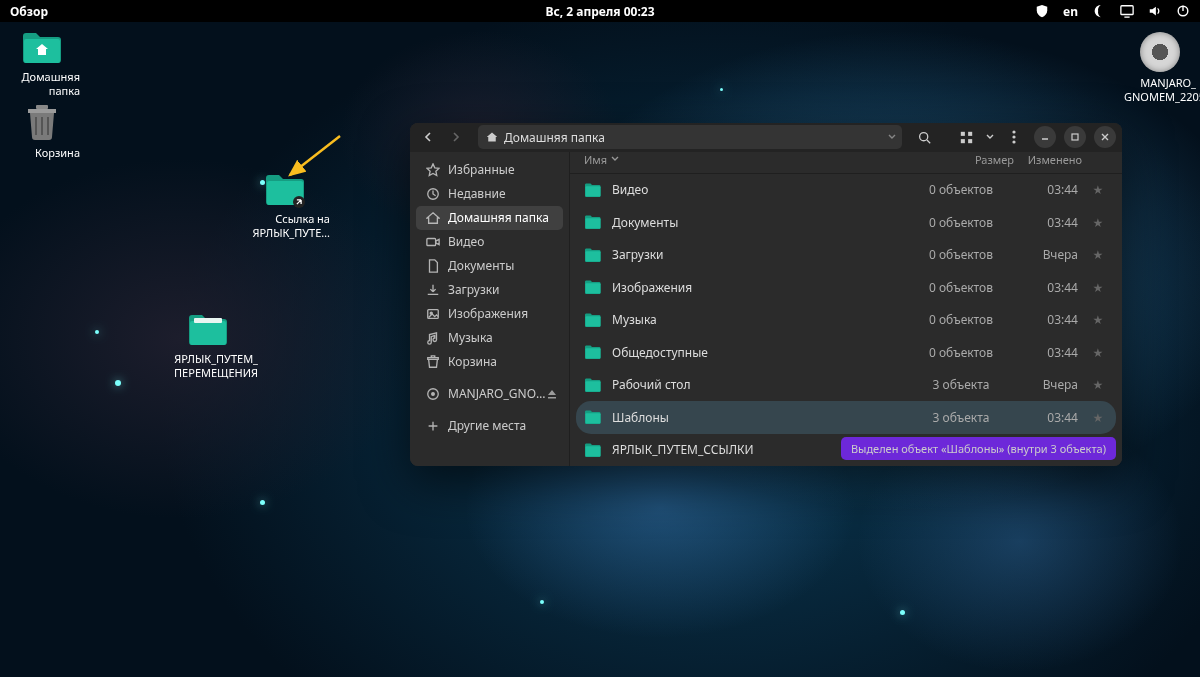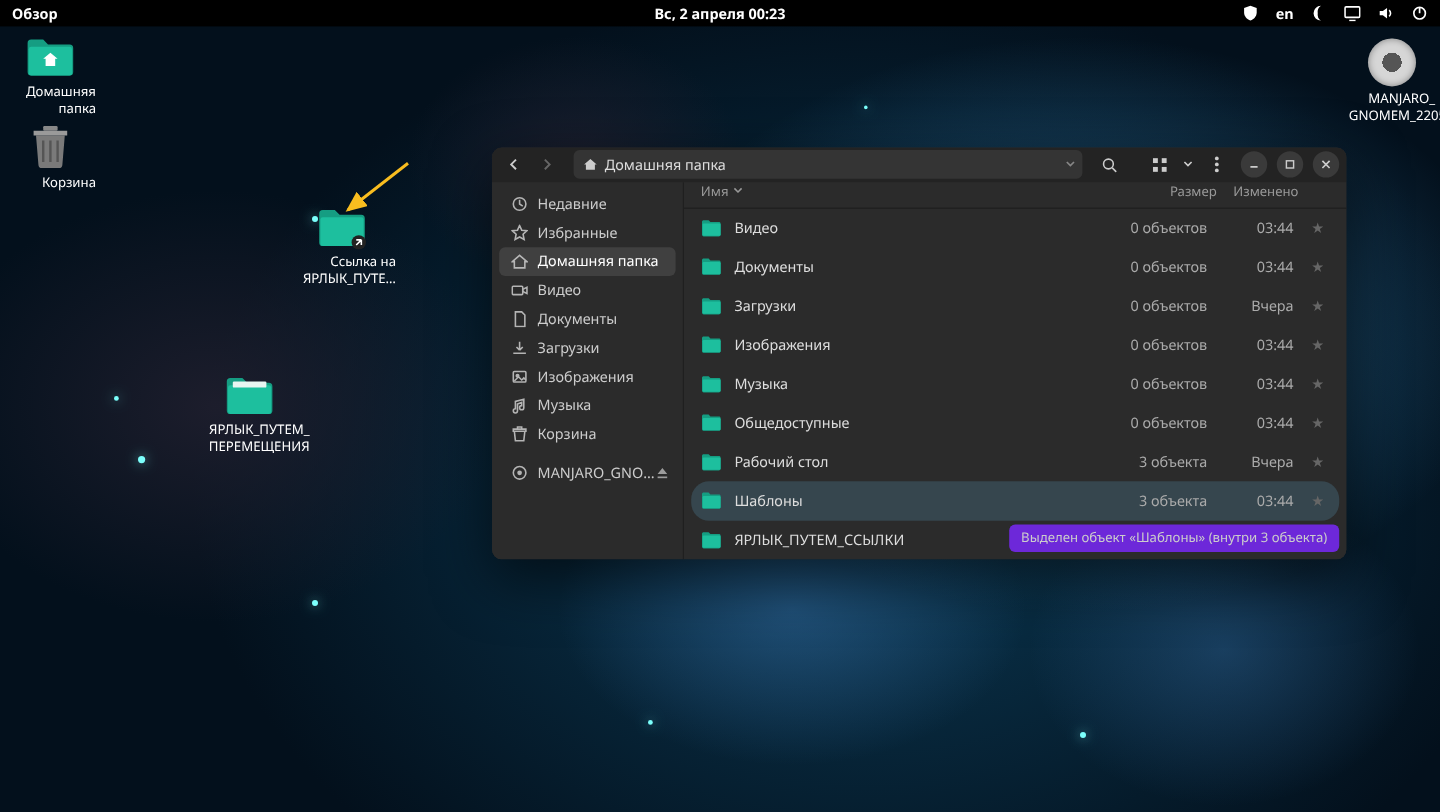--- a/index.html
+++ b/index.html
@@ -46,21 +46,21 @@
   
   .flist { flex:1; background:#2b2b2b; display:flex; flex-direction:column; position:relative; }
   .fhead { height:22px; display:flex; align-items:flex-start; padding:0 14px; font-size:11px; color:#999; border-bottom:1px solid #1f1f1f; }
   .fhead .name { flex:1; display:flex; align-items:center; gap:4px; }
   .fhead .size { width:96px; text-align:right; }
   .fhead .mod  { width:68px; text-align:right; }
   .fhead .star { width:26px; }
   .frow { height:32.5px; display:flex; align-items:center; padding:0 14px; gap:10px; font-size:12px; color:#ddd; }
   .frow.selected { background:#36464e; border-radius:15px; margin:0 6px; padding:0 8px; }
   .frow .fname { flex:1; }
-  .frow .size { width:90px; text-align:right; color:#aaa; }
+  .frow .size { width:90px; text-align:center; color:#aaa; }
   .frow .mod  { width:62px; text-align:right; color:#aaa; }
   .frow .star { width:20px; text-align:center; color:#666; }
   .folder-mini svg { width:18px; height:16px; }
   .statusbar { position:absolute; right:6px; bottom:6px; background:#6d28d9; border-radius:5px; padding:4px 10px; font-size:11px; color:#ccc; }
   
   .arrow { position:absolute; }
   svg { display:block; }
 </style>
 </head>
 <body>
@@ -236,33 +236,33 @@
         <svg width="10" height="10" viewBox="0 0 10 10">
           <path d="M2 2l6 6M8 2L2 8" stroke="#ccc" stroke-width="1.4"></path>
         </svg>
       </div>
   </div>
   <div class="fm-body">
     <div class="sidebar" id="sidebar">
         <div class="sb-item">
           <span class="si">
             <svg width="14" height="14" viewBox="0 0 16 16" fill="none" stroke="#ccc" stroke-width="1.5">
+              <path d="M8 1l2 4.5 5 .5-3.7 3.3 1 5L8 12l-4.3 2.3 1-5L1 6l5-.5z"></path>
+            </svg>
+          </span>
+          <span class="label">Избранные</span>
+        </div>
+        <div class="sb-item">
+          <span class="si">
+            <svg width="14" height="14" viewBox="0 0 16 16" fill="none" stroke="#ccc" stroke-width="1.5">
               <circle cx="8" cy="8" r="6"></circle>
               <path d="M8 4v4l3 2"></path>
             </svg>
           </span>
           <span class="label">Недавние</span>
-        </div>
-        <div class="sb-item">
-          <span class="si">
-            <svg width="14" height="14" viewBox="0 0 16 16" fill="none" stroke="#ccc" stroke-width="1.5">
-              <path d="M8 1l2 4.5 5 .5-3.7 3.3 1 5L8 12l-4.3 2.3 1-5L1 6l5-.5z"></path>
-            </svg>
-          </span>
-          <span class="label">Избранные</span>
         </div>
         <div class="sb-item active">
           <span class="si">
             <svg width="14" height="14" viewBox="0 0 16 16" fill="none" stroke="#ccc" stroke-width="1.5">
               <path d="M8 2l7 6h-2v6H3V8H1z"></path>
             </svg>
           </span>
           <span class="label">Домашняя папка</span>
         </div>
         <div class="sb-item">
@@ -325,20 +325,28 @@
             </svg>
           </span>
           <span class="label">MANJARO_GNOME…</span>
           <span class="eject">
             <svg width="10" height="10" viewBox="0 0 10 10" fill="#ccc">
               <path d="M5 1L1 6h8zM1 8h8v1.5H1z"></path>
             </svg>
           </span>
         </div>
         <div style="height: 8px;"></div>
+        <div class="sb-item">
+          <span class="si">
+            <svg width="14" height="14" viewBox="0 0 16 16" fill="none" stroke="#ccc" stroke-width="1.5">
+              <path d="M8 3v10M3 8h10"></path>
+            </svg>
+          </span>
+          <span class="label">Другие места</span>
+        </div>
       </div>
     <div class="flist">
       <div class="fhead">
         <div class="name">
             <span>Имя</span> 
             <svg width="8" height="8" viewBox="0 0 8 8">
               <path d="M1 2l3 3 3-3" fill="none" stroke="#999" stroke-width="1.3"></path>
             </svg>
           </div>
         <div class="size">Размер</div>

